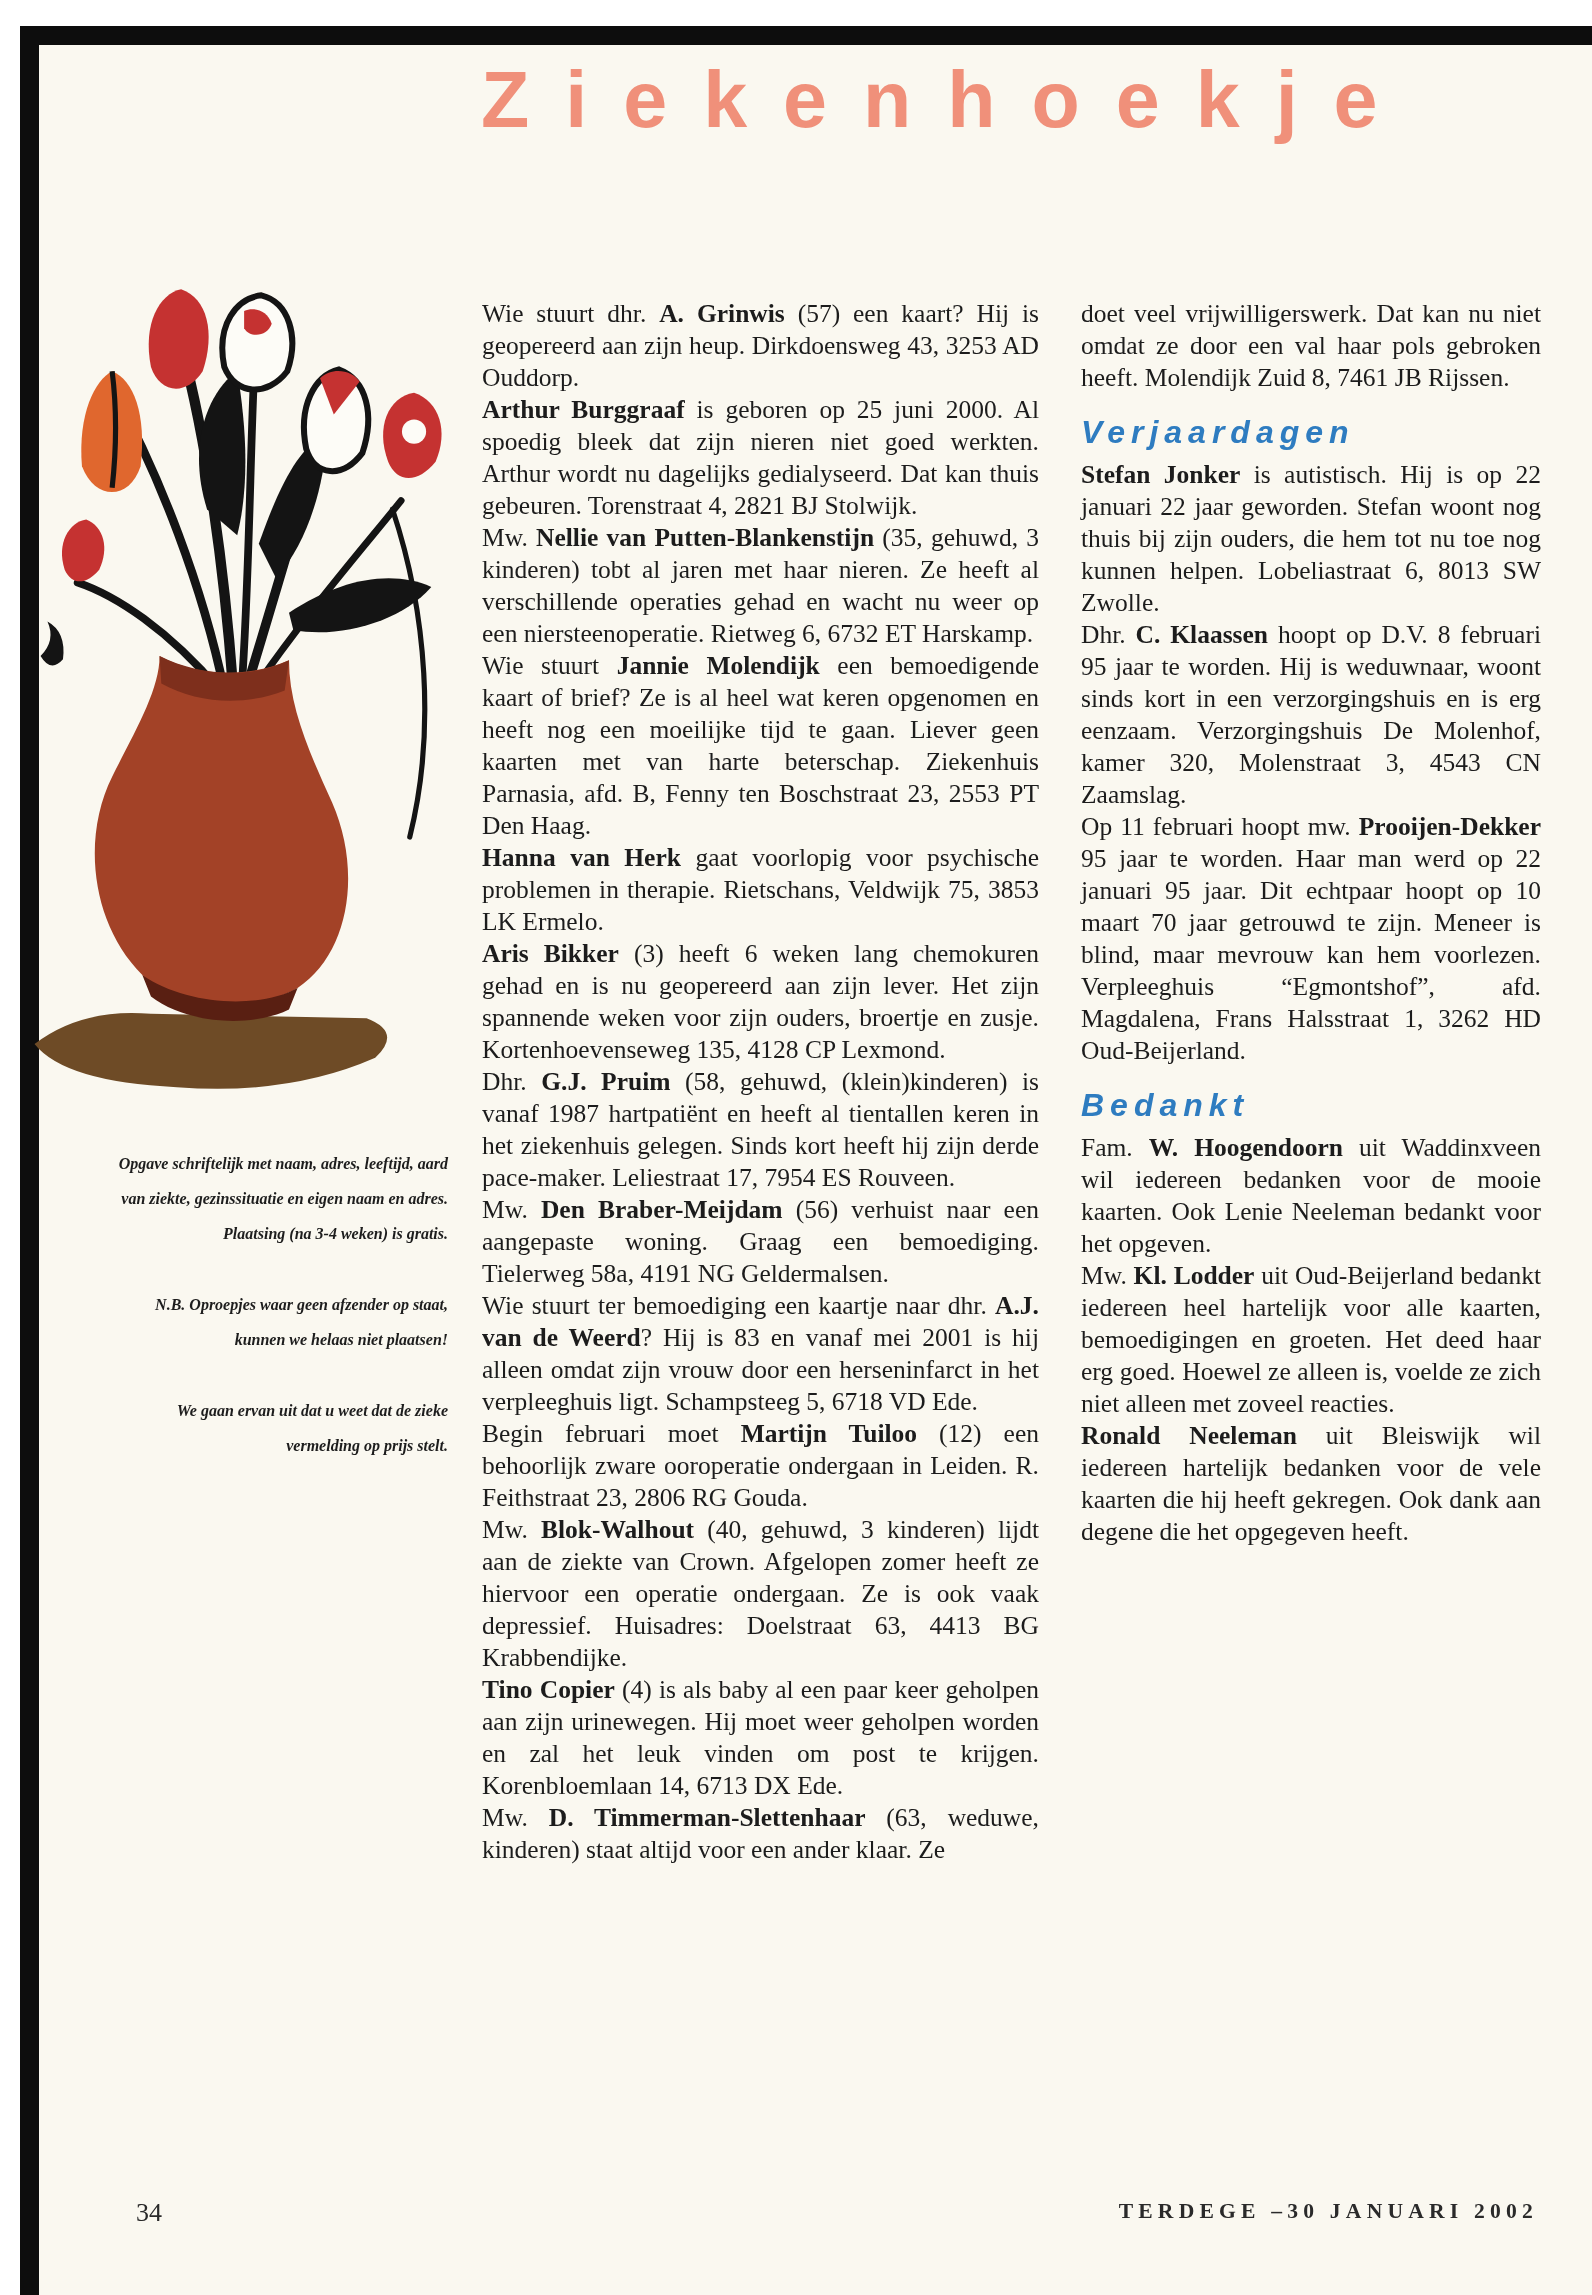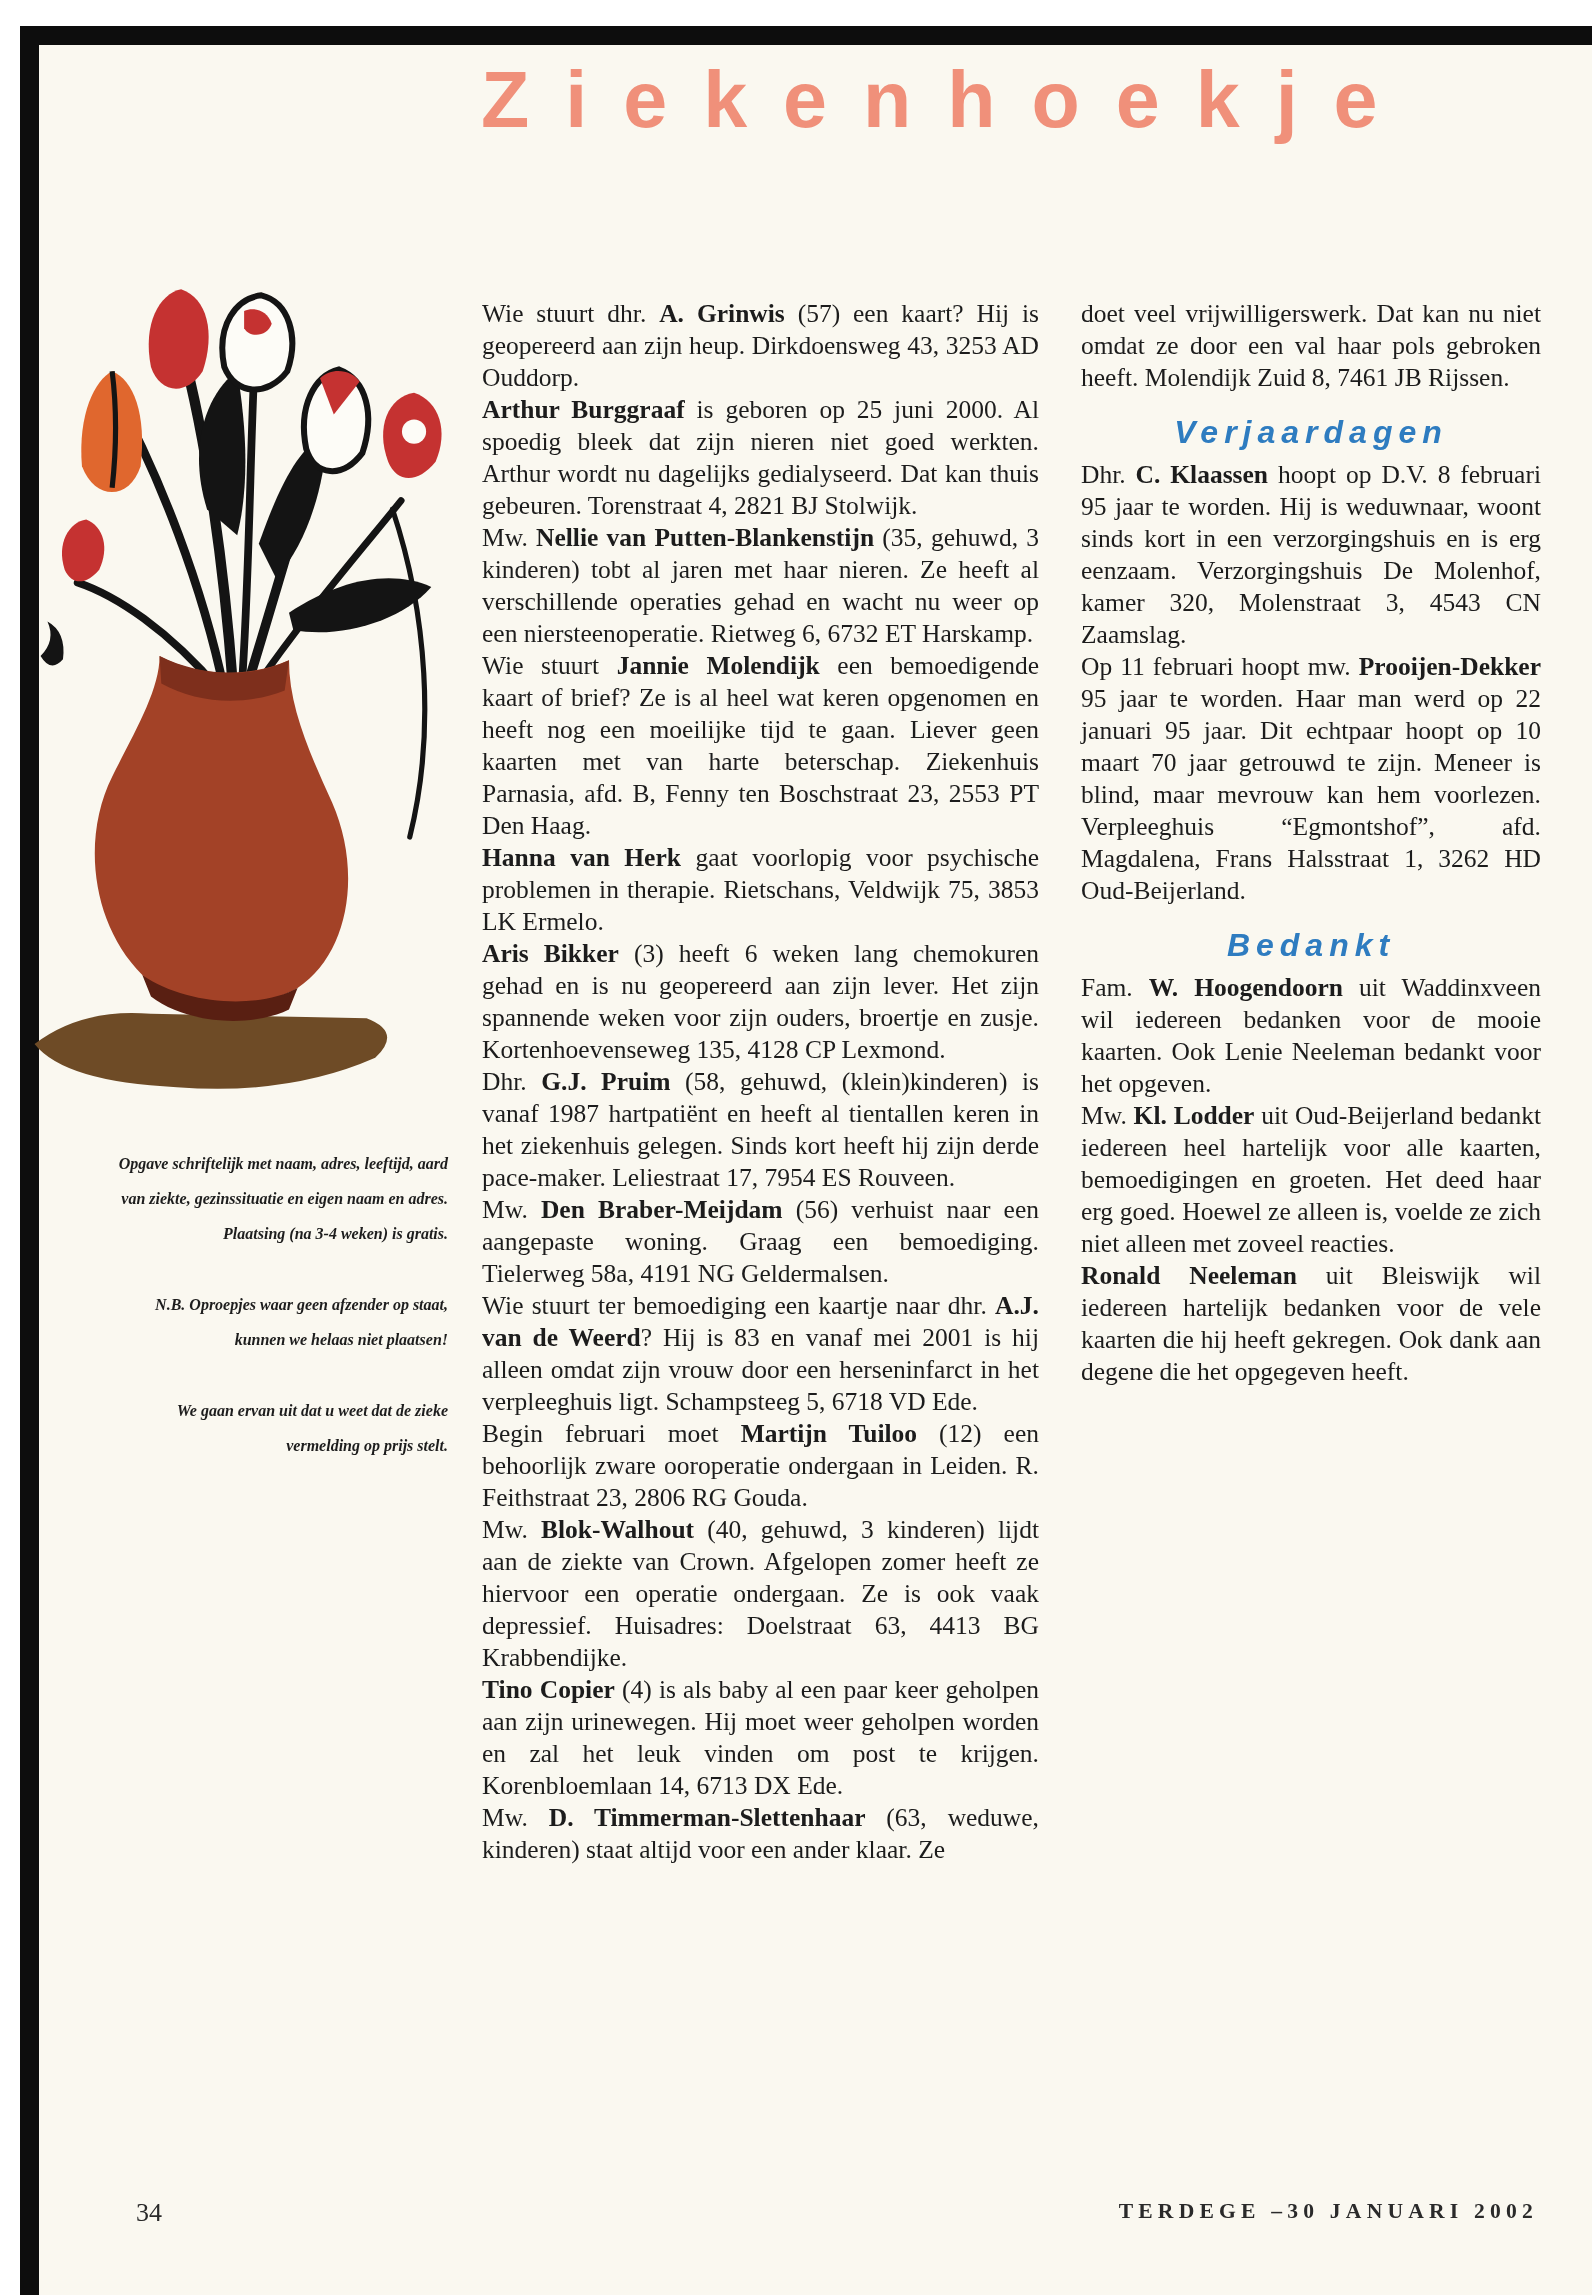--- a/index.html
+++ b/index.html
@@ -19,21 +19,21 @@
            font-style:italic;font-weight:bold;font-size:16px;line-height:35px;color:#1d1d1d;}
   .sidebar p{margin:0 0 36px 0;text-align:right;}
 
   .col{position:absolute;top:298px;font-size:25.5px;line-height:32px;color:#1c1c1c;}
   .col p{margin:0;text-align:justify;}
   .col-mid{left:474px;width:557px;}
   .col-right{left:1073px;width:460px;}
   b.nm{font-weight:bold;}
 
   .sub{font-family:"Liberation Sans",sans-serif;font-style:italic;font-weight:bold;
-       font-size:32px;letter-spacing:6px;color:#2e7cc0;margin:22.4px 0 10.4px 0;text-align:center;}
+       font-size:32px;letter-spacing:6px;color:#2e7cc0;margin:22.4px 0 10.4px 0;}
 
   .pageno{position:absolute;left:128px;bottom:67px;font-size:26px;color:#2a2a2a;}
   .footer{position:absolute;right:62px;bottom:71px;font-size:21.6px;letter-spacing:5.2px;
           font-weight:bold;color:#2a2a2a;white-space:nowrap;}
 </style>
 </head>
 <body>
 
 <div class="page">
   <div class="paper"></div>
@@ -101,20 +101,21 @@
       <p><b class="nm">Tino Copier</b> (4) is als baby al een paar keer geholpen aan zijn urinewegen. Hij moet weer geholpen worden en zal het leuk vinden om post te krijgen. Korenbloemlaan 14, 6713 DX Ede.</p>
       <p>Mw. <b class="nm">D. Timmerman-Slettenhaar</b> (63, weduwe, kinderen) staat altijd voor een ander klaar. Ze</p>
     </div>
 
   <div class="col col-right">
     <div>
         <p>doet veel vrijwilligerswerk. Dat kan nu niet omdat ze door een val haar pols gebroken heeft. Molendijk Zuid 8, 7461 JB Rijssen.</p>
       </div>
     <h2 class="sub">Verjaardagen</h2>
     <div>
+        <p><b class="nm">Stefan Jonker</b> is autistisch. Hij is op 22 januari 22 jaar geworden. Stefan woont nog thuis bij zijn ouders, die hem tot nu toe nog kunnen helpen. Lobeliastraat 6, 8013 SW Zwolle.</p>
         <p>Dhr. <b class="nm">C. Klaassen</b> hoopt op D.V. 8 februari 95 jaar te worden. Hij is weduwnaar, woont sinds kort in een verzorgingshuis en is erg eenzaam. Verzorgingshuis De Molenhof, kamer 320, Molenstraat 3, 4543 CN Zaamslag.</p>
         <p>Op 11 februari hoopt mw. <b class="nm">Prooijen-Dekker</b> 95 jaar te worden. Haar man werd op 22 januari 95 jaar. Dit echtpaar hoopt op 10 maart 70 jaar getrouwd te zijn. Meneer is blind, maar mevrouw kan hem voorlezen. Verpleeghuis “Egmontshof”, afd. Magdalena, Frans Halsstraat 1, 3262 HD Oud-Beijerland.</p>
       </div>
     <h2 class="sub">Bedankt</h2>
     <div>
         <p>Fam. <b class="nm">W. Hoogendoorn</b> uit Waddinxveen wil iedereen bedanken voor de mooie kaarten. Ook Lenie Neeleman bedankt voor het opgeven.</p>
         <p>Mw. <b class="nm">Kl. Lodder</b> uit Oud-Beijerland bedankt iedereen heel hartelijk voor alle kaarten, bemoedigingen en groeten. Het deed haar erg goed. Hoewel ze alleen is, voelde ze zich niet alleen met zoveel reacties.</p>
         <p><b class="nm">Ronald Neeleman</b> uit Bleiswijk wil iedereen hartelijk bedanken voor de vele kaarten die hij heeft gekregen. Ook dank aan degene die het opgegeven heeft.</p>
       </div>
   </div>

